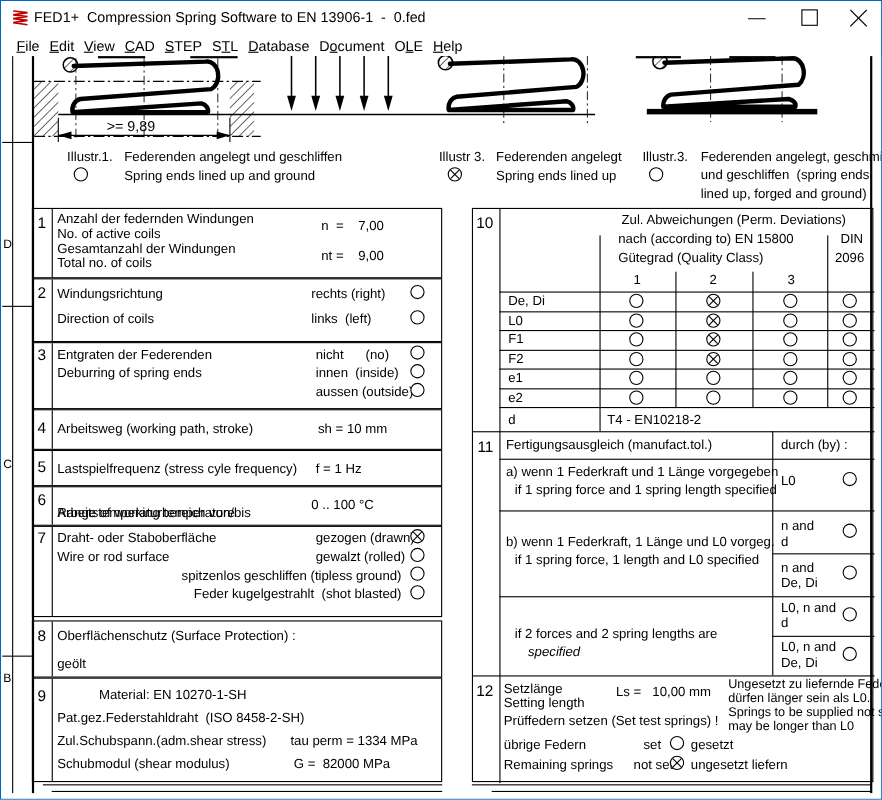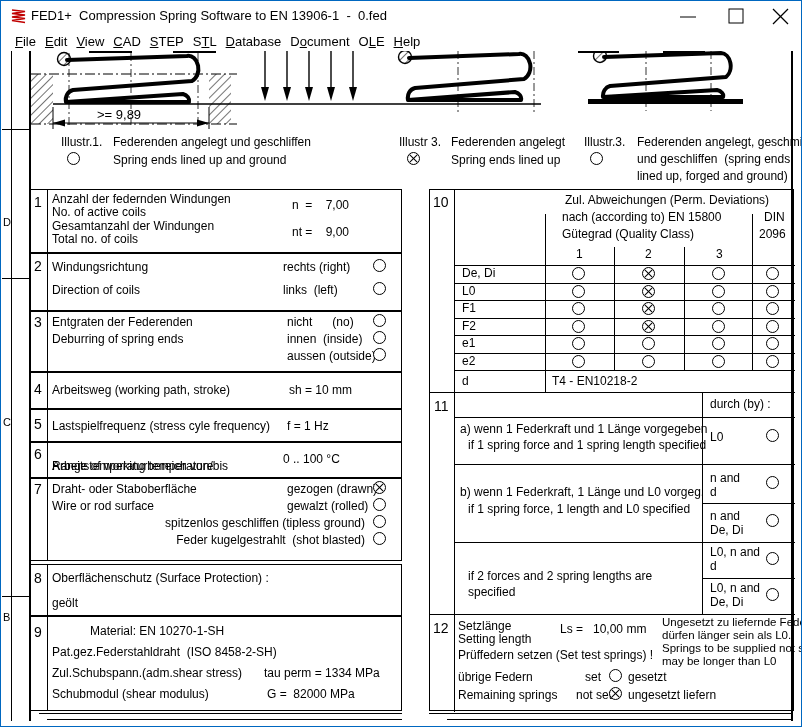--- a/index.html
+++ b/index.html
@@ -322,20 +322,21 @@
       <span class="radio" style="left:142px;top:165px;"></span>
       <span class="radio" style="left:212px;top:165px;"></span>
       <span class="radio" style="left:282px;top:165px;"></span>
       <span class="radio" style="left:336px;top:165px;"></span>
 
       <span class="t" style="left:32px;top:185px;">d</span>
       <span class="t" style="left:122px;top:185px;">T4 - EN10218-2</span>
 
       <div class="hline" style="left:0;top:202px;width:365px;"></div>
       <span class="num" style="left:4px;top:208px;">11</span>
+      <span class="t" style="left:30px;top:208px;">Fertigungsausgleich (manufact.tol.)</span>
       <span class="t" style="left:280px;top:208px;">durch (by) :</span>
       <div class="vline" style="left:272px;top:202px;height:222px;"></div>
       <div class="hline" style="left:24px;top:227px;width:341px;"></div>
       <div class="hline" style="left:24px;top:274px;width:341px;"></div>
       <div class="hline" style="left:272px;top:313px;width:93px;"></div>
       <div class="hline" style="left:24px;top:352px;width:341px;"></div>
       <div class="hline" style="left:272px;top:388px;width:93px;"></div>
 
       <span class="t" style="left:30px;top:233px;">a) wenn 1 Federkraft und 1 Länge vorgegeben</span>
       <span class="t" style="left:38px;top:249px;">if 1 spring force and 1 spring length specified</span>
@@ -345,21 +346,21 @@
       <span class="t" style="left:30px;top:296px;">b) wenn 1 Federkraft, 1 Länge und L0 vorgeg.</span>
       <span class="t" style="left:38px;top:313px;">if 1 spring force, 1 length and L0 specified</span>
       <span class="t" style="left:280px;top:282px;">n and</span>
       <span class="t" style="left:280px;top:296px;">d</span>
       <span class="radio" style="left:336px;top:286px;"></span>
       <span class="t" style="left:280px;top:320px;">n and</span>
       <span class="t" style="left:280px;top:334px;">De, Di</span>
       <span class="radio" style="left:336px;top:324px;"></span>
 
       <span class="t" style="left:38px;top:380px;">if 2 forces and 2 spring lengths are</span>
-      <span class="t" style="left:38px;top:396px;">specified</span>
+      <span class="t" style="left:50px;top:396px;font-style:italic;">specified</span>
       <span class="t" style="left:280px;top:356px;">L0, n and</span>
       <span class="t" style="left:280px;top:370px;">d</span>
       <span class="radio" style="left:336px;top:362px;"></span>
       <span class="t" style="left:280px;top:392px;">L0, n and</span>
       <span class="t" style="left:280px;top:406px;">De, Di</span>
       <span class="radio" style="left:336px;top:398px;"></span>
 
       <div class="hline" style="left:0;top:424px;width:365px;"></div>
       <span class="num" style="left:3px;top:430px;">12</span>
       <span class="t" style="left:28px;top:430px;">Setzlänge</span>

